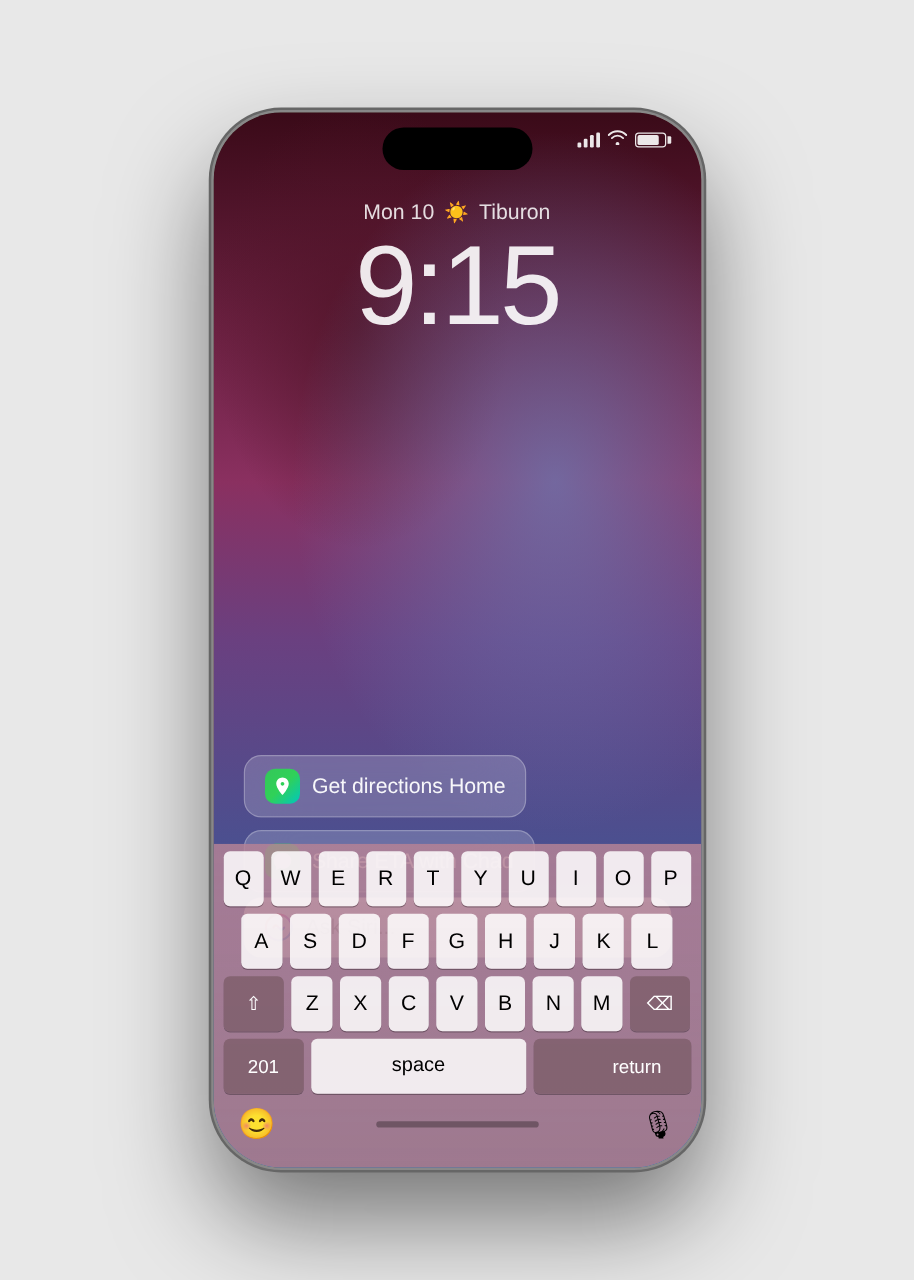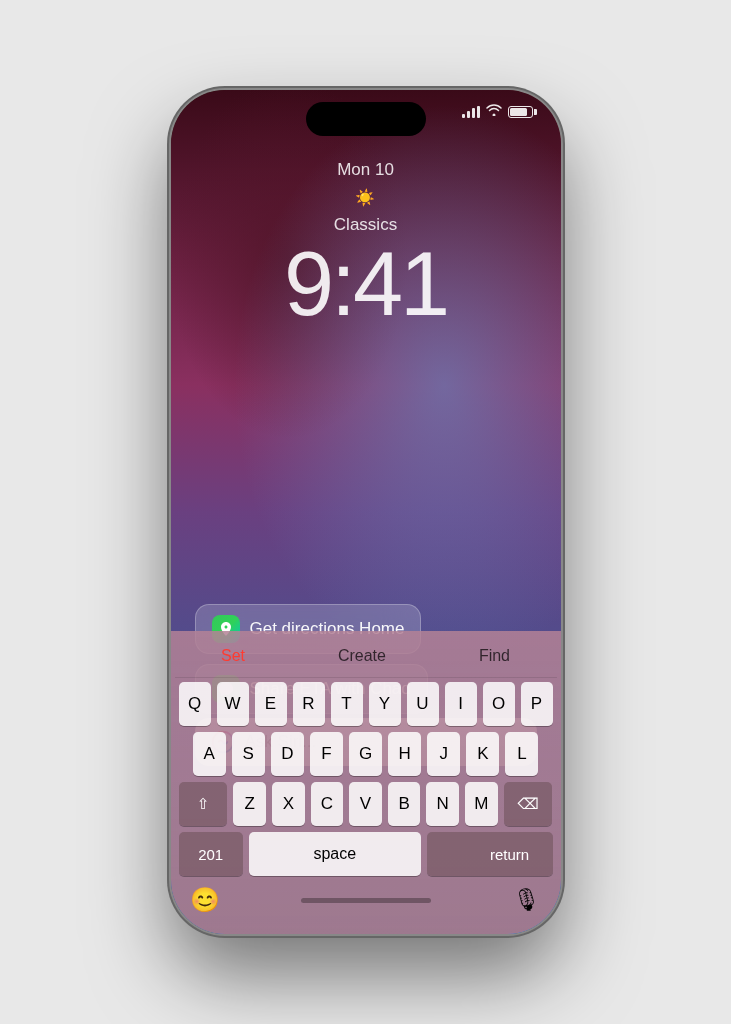--- a/index.html
+++ b/index.html
@@ -127,21 +127,20 @@
       flex-direction: column;
       align-items: center;
       z-index: 5;
     }
 
     .lock-date-weather {
       display: flex;
       align-items: center;
       gap: 8px;
       margin-top: 10px;
-      flex-direction: column;
     }
 
     .lock-date {
       font-size: 17px;
       font-weight: 400;
       color: rgba(255,255,255,0.85);
     }
 
     .lock-time {
       font-size: 90px;
@@ -369,23 +368,23 @@
       <div class="battery-icon">
         <div class="battery-fill"></div>
       </div>
     </div>
   </div>
 
   <div class="lock-content">
     <div class="lock-date-weather">
       <span class="lock-date">Mon 10</span>
       <span class="sun-icon">☀️</span>
-      <span class="lock-date">Classics</span>
-    </div>
-    <div class="lock-time">9:41</div>
+      <span class="lock-date">Tiburon</span>
+    </div>
+    <div class="lock-time">9:15</div>
   </div>
 
   <div class="siri-suggestions">
     <div class="suggestion-pill">
       <div class="suggestion-icon icon-maps">
         <svg width="18" height="18" viewBox="0 0 18 18" fill="none">
           <path d="M9 2C6.24 2 4 4.24 4 7c0 3.75 5 9 5 9s5-5.25 5-9c0-2.76-2.24-5-5-5zm0 6.5c-0.83 0-1.5-.67-1.5-1.5S8.17 5.5 9 5.5s1.5.67 1.5 1.5S9.83 8.5 9 8.5z" fill="white"></path>
         </svg>
       </div>
       <span class="suggestion-text">Get directions Home</span>
@@ -411,25 +410,20 @@
         </linearGradient>
       </defs>
       <circle cx="14" cy="14" r="12" stroke="url(#siriGrad)" stroke-width="2" fill="none"></circle>
       <path d="M9 14 Q11 10 14 14 Q17 18 19 14" stroke="url(#siriGrad)" stroke-width="2" fill="none" stroke-linecap="round"></path>
     </svg>
     <span class="siri-placeholder">Ask Siri...</span>
   </div>
 
   <div class="keyboard-area">
 
-    <div class="keyboard-suggestions">
-      <span class="kbd-suggestion active">Set</span>
-      <span class="kbd-suggestion inactive">Create</span>
-      <span class="kbd-suggestion inactive">Find</span>
-    </div>
 
     <div class="kbd-row">
       <div class="kbd-key">Q</div>
       <div class="kbd-key">W</div>
       <div class="kbd-key">E</div>
       <div class="kbd-key">R</div>
       <div class="kbd-key">T</div>
       <div class="kbd-key">Y</div>
       <div class="kbd-key">U</div>
       <div class="kbd-key">I</div>

